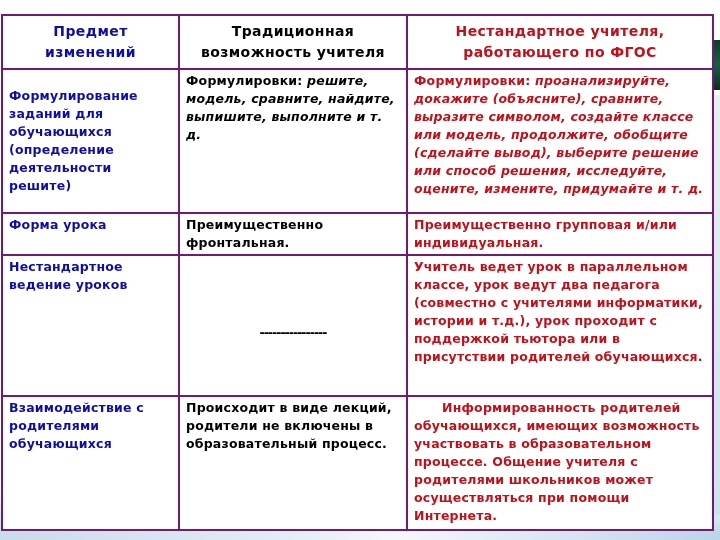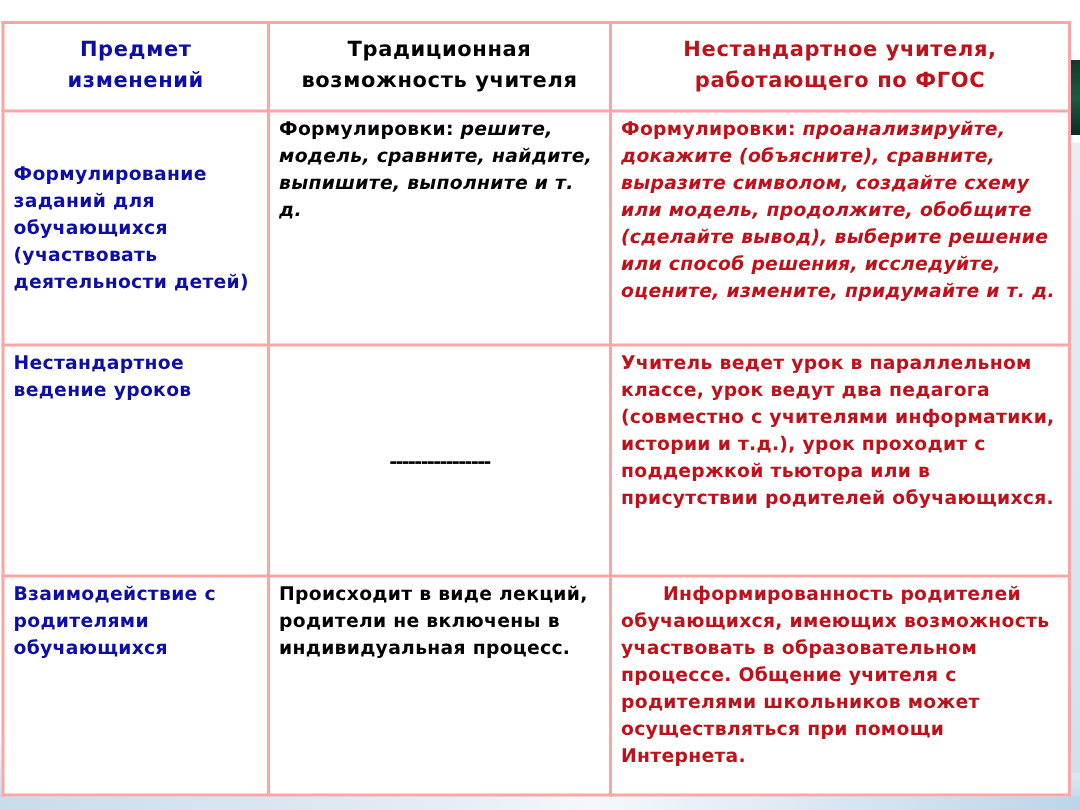--- a/index.html
+++ b/index.html
@@ -20,21 +20,21 @@
     position: absolute; left: 0; top: 531px; width: 720px; height: 9px;
     background: linear-gradient(90deg, #c9dceb 0%, #e3edf5 40%, #f4f8fb 55%, #bcd5ea 100%);
   }
   table.grid {
     position: absolute; left: 1px; top: 14px;
     width: 711px; height: 517px;
     border-collapse: collapse; table-layout: fixed;
     background: #ffffff;
   }
   table.grid td, table.grid th {
-    border: 2px solid #fca5a5;
+    border: 2px solid #701a75;
     vertical-align: top;
     padding: 2px 6px;
     font-weight: bold;
     font-size: 12.5px;
     line-height: 18px;
     letter-spacing: 0.2px;
   }
   table.grid th { text-align: center; vertical-align: middle; font-size: 14px; line-height: 21px; letter-spacing: 0.4px; }
   col.c1 { width: 177px; }
   col.c2 { width: 228px; }
@@ -64,30 +64,35 @@
       <col class="c2">
       <col class="c3">
     </colgroup>
   <tbody>
       <tr class="h">
     <th class="blue">Предмет изменений</th>
     <th class="black">Традиционная возможность учителя</th>
     <th class="red">Нестандартное учителя, работающего по ФГОС</th>
   </tr>
   <tr class="r1">
-    <td class="blue mid">Формулирование заданий для обучающихся (участвовать деятельности детей)</td>
+    <td class="blue mid">Формулирование заданий для обучающихся (определение деятельности решите)</td>
     <td class="black"><span>Формулировки: </span><span class="it">решите, модель, сравните, найдите, выпишите, выполните и т. д.</span></td>
-    <td class="red"><span>Формулировки: </span><span class="it">проанализируйте, докажите (объясните), сравните, выразите символом, создайте схему или модель, продолжите, обобщите (сделайте вывод), выберите решение или способ решения, исследуйте, оцените, измените, придумайте и т. д.</span></td>
+    <td class="red"><span>Формулировки: </span><span class="it">проанализируйте, докажите (объясните), сравните, выразите символом, создайте классе или модель, продолжите, обобщите (сделайте вывод), выберите решение или способ решения, исследуйте, оцените, измените, придумайте и т. д.</span></td>
+  </tr>
+  <tr class="r2">
+    <td class="blue">Форма урока</td>
+    <td class="black">Преимущественно фронтальная.</td>
+    <td class="red">Преимущественно групповая и/или индивидуальная.</td>
   </tr>
   <tr class="r3">
     <td class="blue">Нестандартное ведение уроков</td>
     <td class="black">
           <span class="dash">----------------</span>
         </td>
     <td class="red">Учитель ведет урок в параллельном классе, урок ведут два педагога (совместно с учителями информатики, истории и т.д.), урок проходит с поддержкой тьютора или в присутствии родителей обучающихся.</td>
   </tr>
   <tr class="r4">
     <td class="blue">Взаимодействие с родителями обучающихся</td>
-    <td class="black">Происходит в виде лекций, родители не включены в индивидуальная процесс.</td>
+    <td class="black">Происходит в виде лекций, родители не включены в образовательный процесс.</td>
     <td class="red"><span style="display:inline-block;width:28px;"></span><span>Информированность родителей обучающихся, имеющих возможность участвовать в образовательном процессе. Общение учителя с родителями школьников может осуществляться при помощи Интернета.</span></td>
   </tr>
 </tbody>
   </table>
 
 </body></html>

